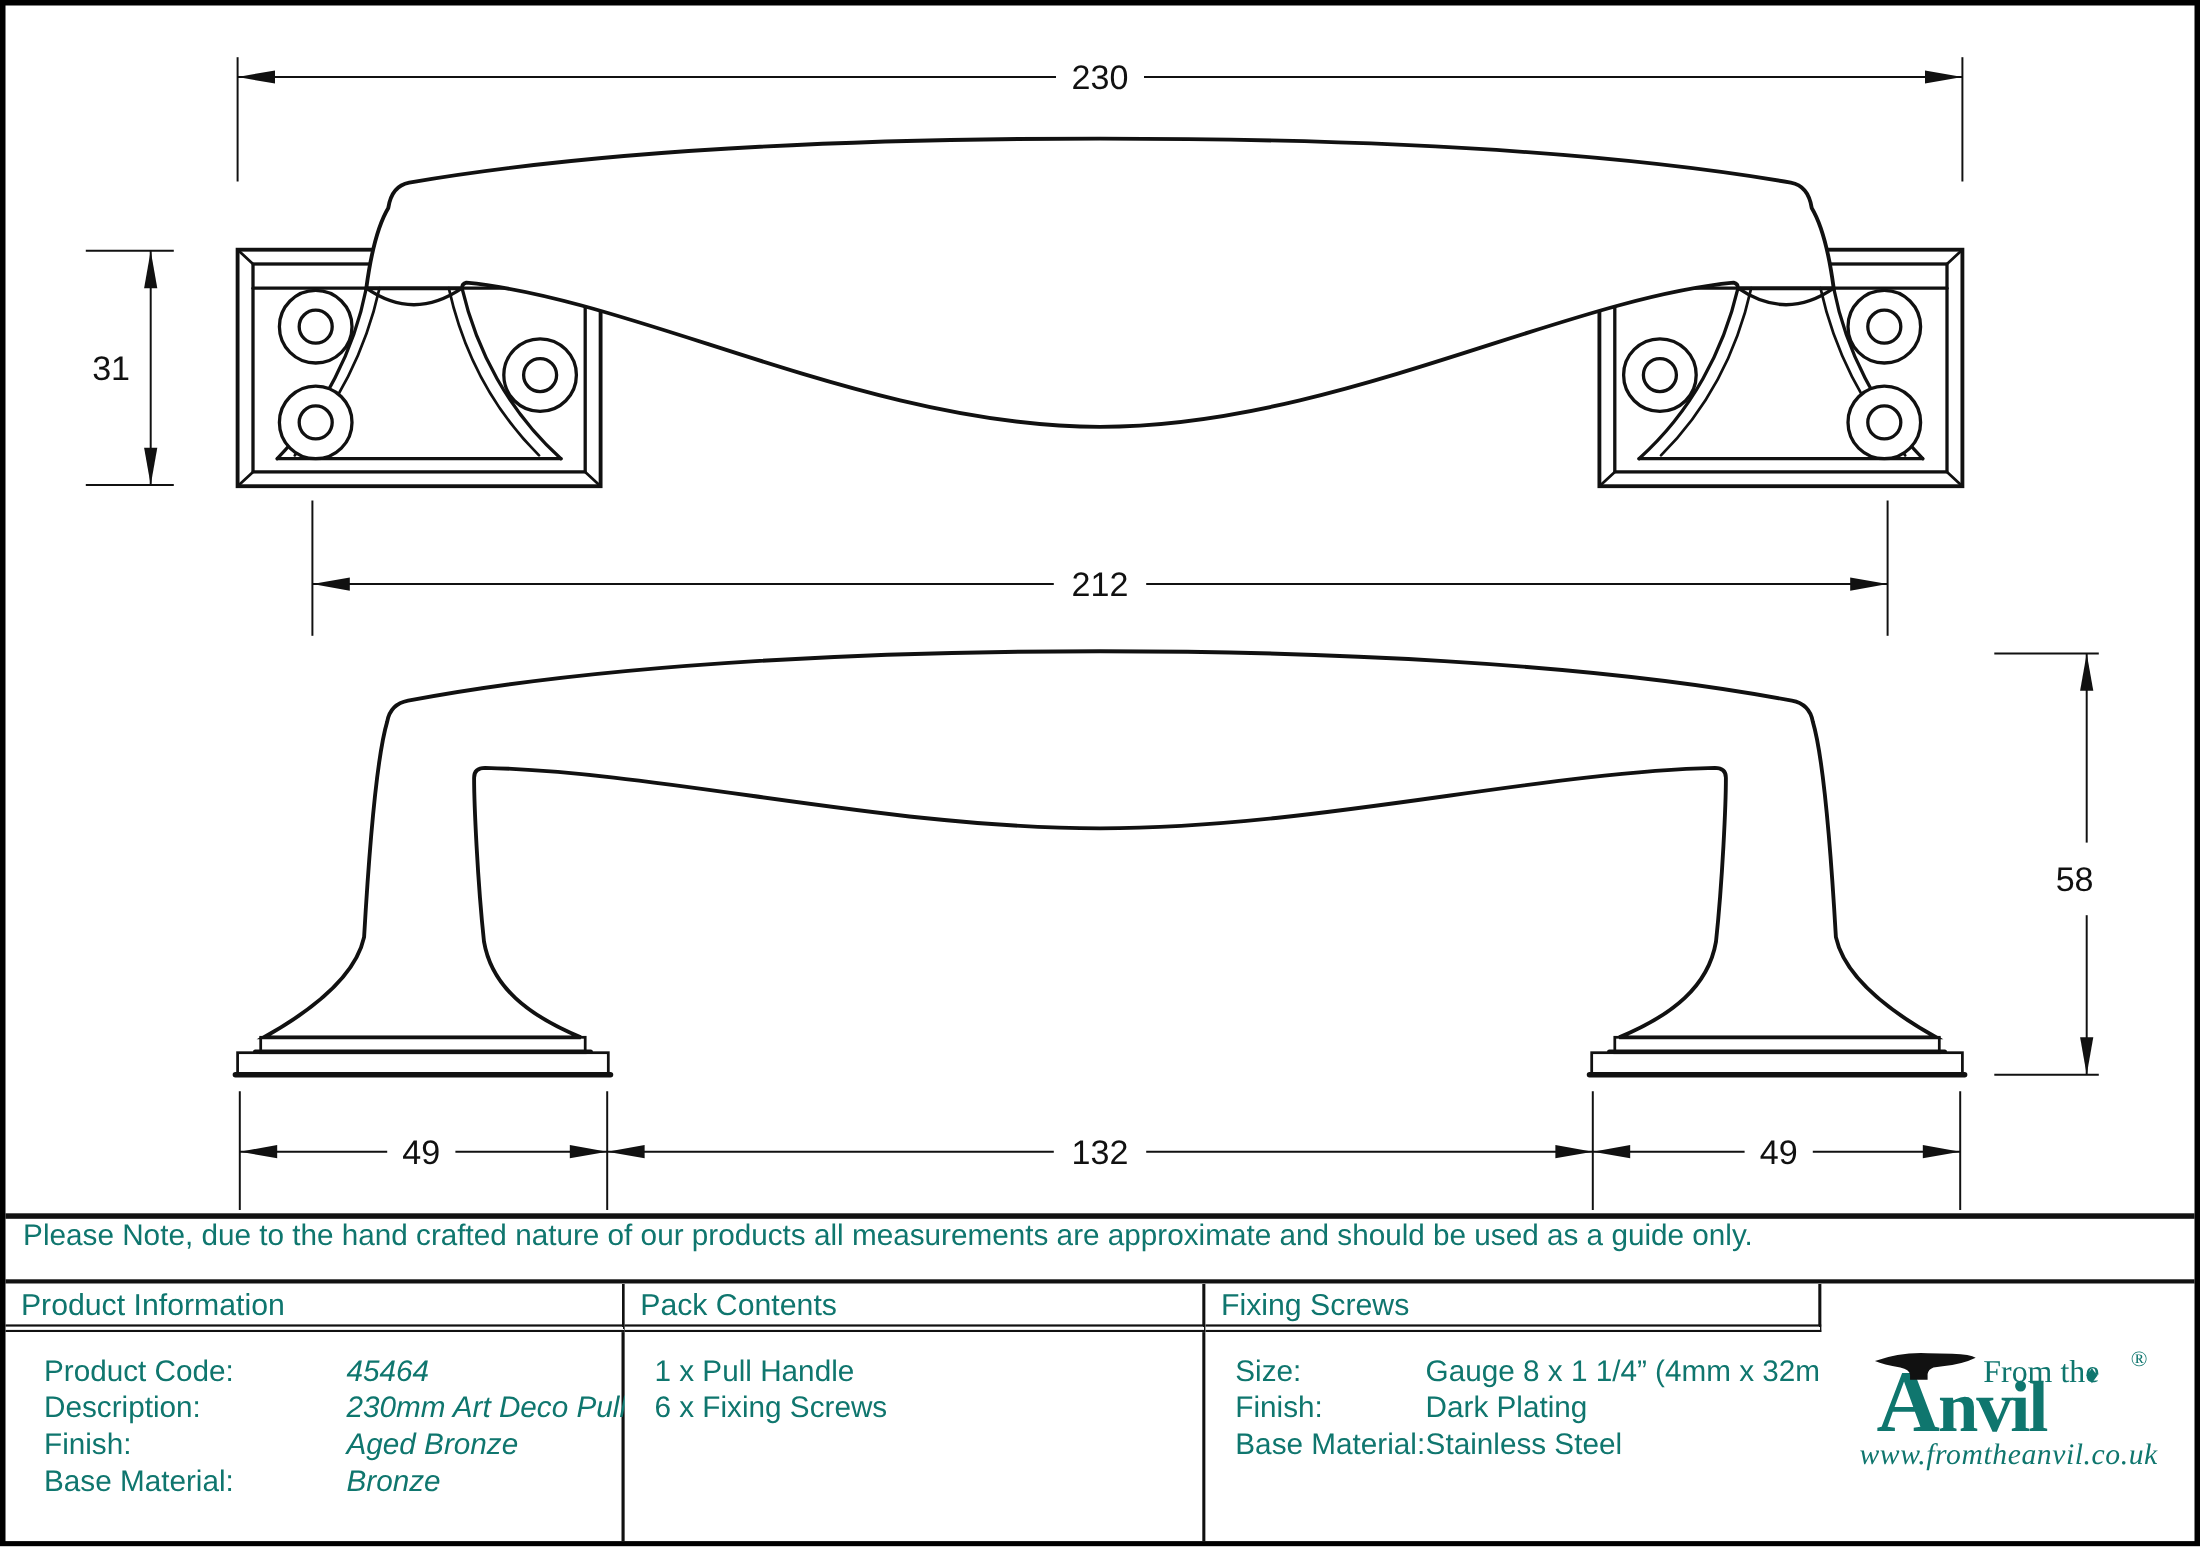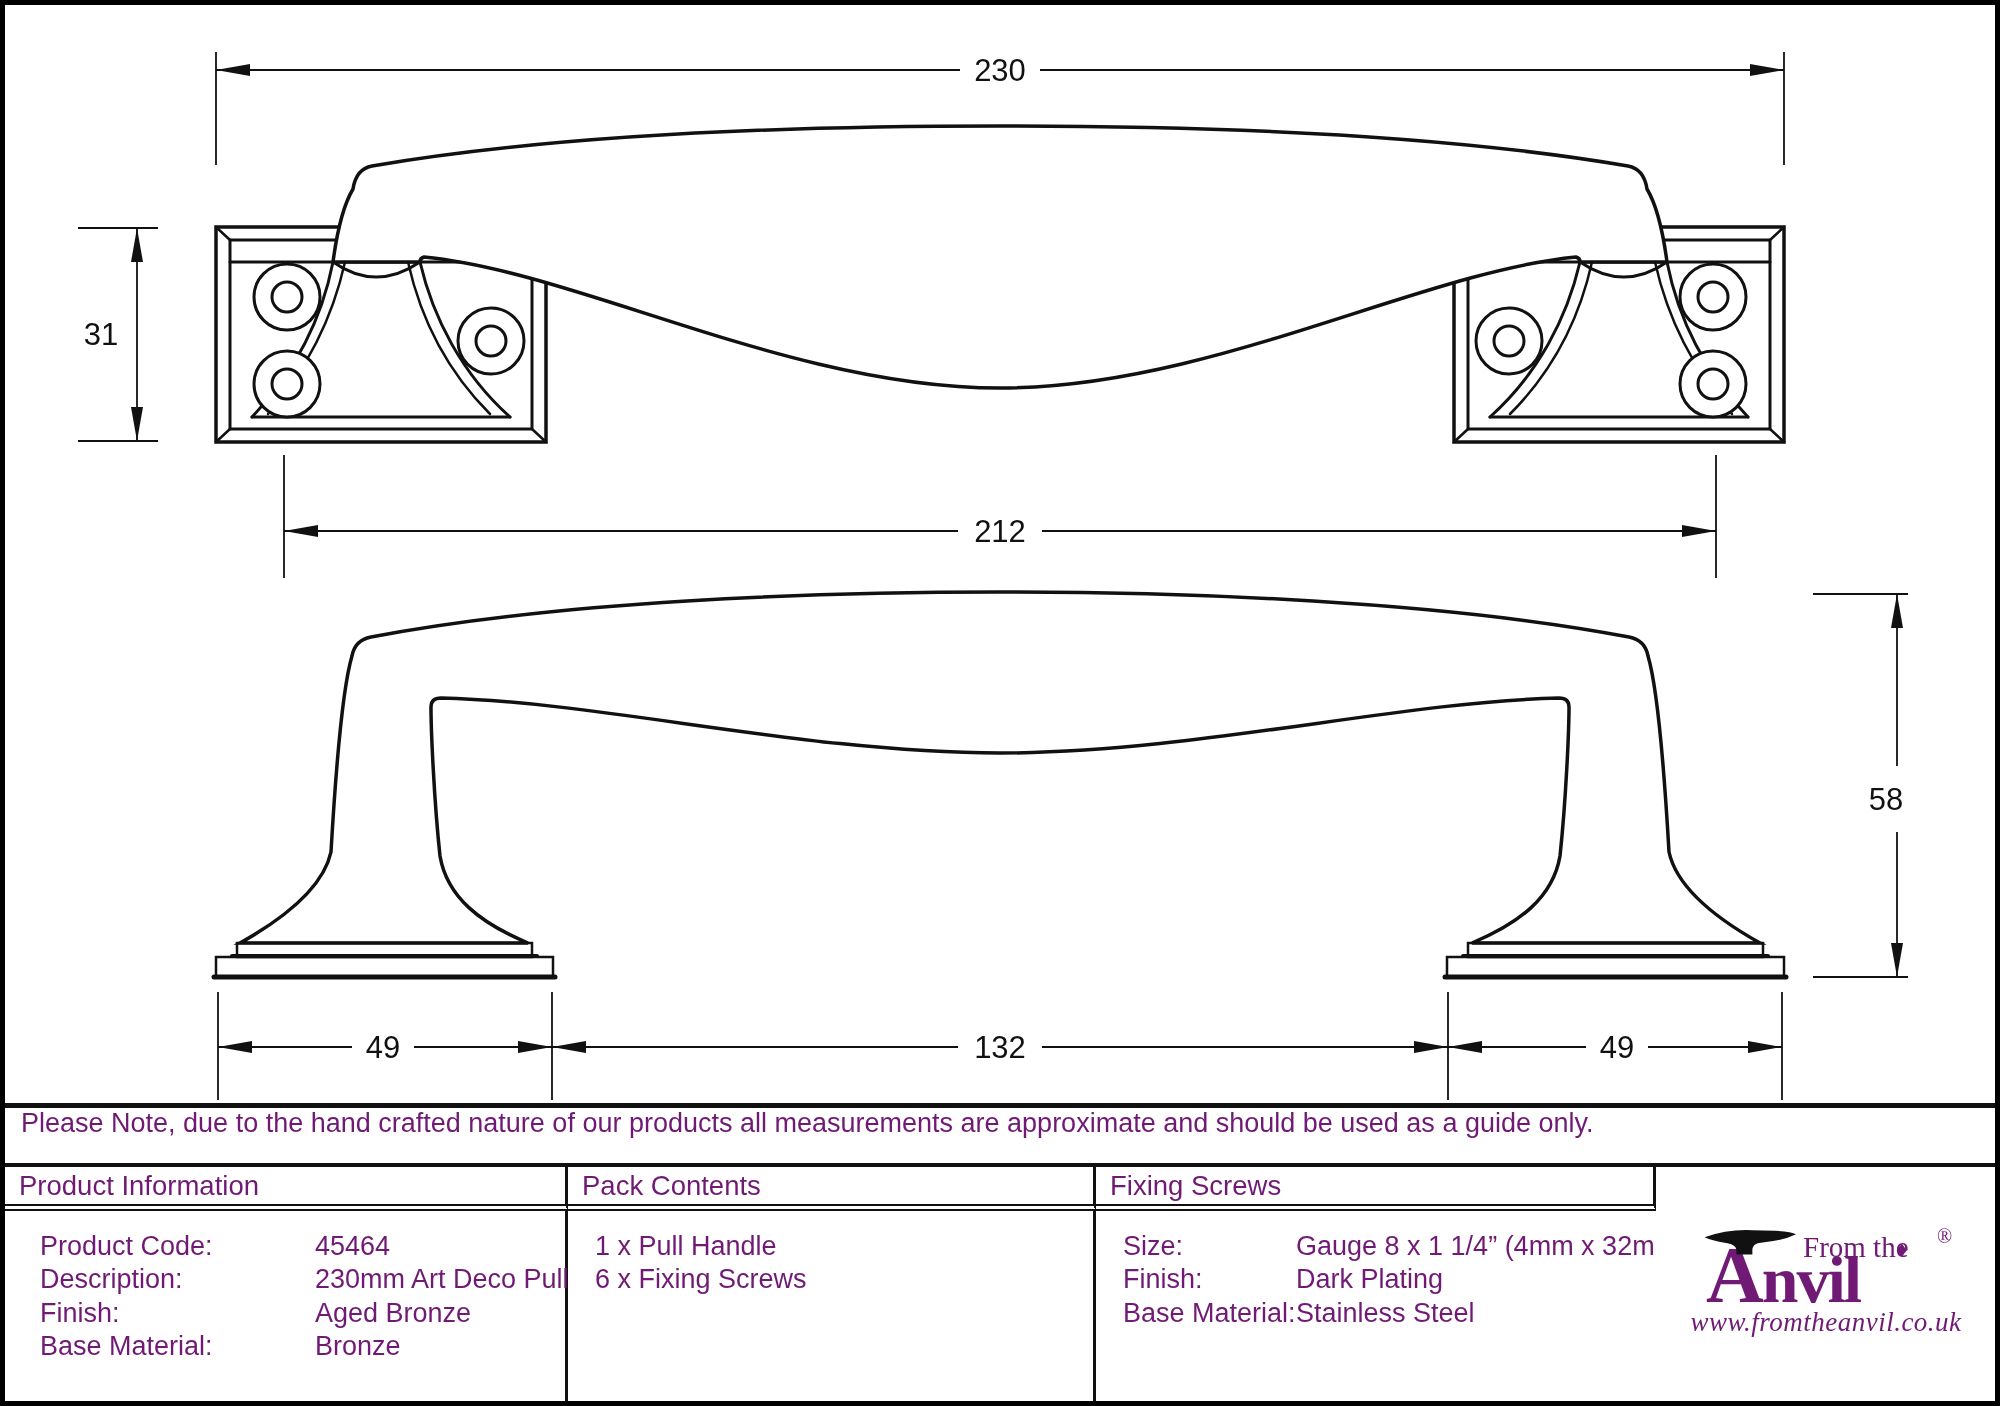--- a/index.html
+++ b/index.html
@@ -1,37 +1,37 @@
 <!DOCTYPE html>
 <html><head>
 <meta charset="utf-8">
 <style>
   html,body{margin:0;padding:0;background:#e8e8e8;}
   .page{position:relative;width:2000px;height:1406px;background:#ffffff;
-        font-family:"Liberation Sans",sans-serif;color:#701a75;overflow:hidden;}
+        font-family:"Liberation Sans",sans-serif;color:#0f766e;overflow:hidden;}
   .page-border{position:absolute;left:0;top:0;width:2000px;height:1406px;
         border:5px solid #000;box-sizing:border-box;pointer-events:none;z-index:50;}
   svg.drawing{position:absolute;left:0;top:0;}
   svg text{font-family:"Liberation Sans",sans-serif;fill:#111;}
 
   
   .note{position:absolute;left:5px;top:1103px;width:1990px;height:64px;box-sizing:border-box;
         border-top:5px solid #111;border-bottom:4px solid #111;
         display:flex;padding-left:16px;font-size:27px;}
 
   
   .hcell{position:absolute;top:1167px;height:44px;box-sizing:border-box;
          border-right:3px solid #111;border-bottom:7px double #111;
          font-size:27.5px;display:flex;align-items:center;padding-left:14px;background:#fff;}
   #h1{left:5px;width:563px;} #h2{left:568px;width:528px;} #h3{left:1096px;width:560px;}
   .bcell{position:absolute;top:1211px;height:190px;box-sizing:border-box;
          border-right:3px solid #111;font-size:27px;padding-top:19px;background:#fff;}
   #b1{left:5px;width:563px;} #b2{left:568px;width:528px;} #b3{left:1096px;width:652px;}
   .trow{position:relative;height:33.4px;line-height:33.4px;white-space:nowrap;}
-  #b1 .lbl{margin-left:35px;} #b1 .val{position:absolute;left:310px;}
+  #b1 .lbl{margin-left:35px;} #b1 .val{position:absolute;left:310px;font-style:italic;}
   #b2 .trow{margin-left:27px;}
   #b3 .lbl{margin-left:27px;} #b3 .val{position:absolute;left:200px;}
 
   
   .logo-cell{position:absolute;left:1656px;top:1167px;width:339px;height:234px;background:#fff;}
   .logo-box{position:absolute;left:48px;top:64px;width:244px;height:104px;text-decoration:underline;}
   .logo-word{position:absolute;left:2px;top:-6px;font-family:"Liberation Serif",serif;
              font-weight:bold;font-size:80px;line-height:100px;letter-spacing:-2px;}
   .logo-nvil{font-size:66px;}
   .logo-fromthe{position:absolute;left:99px;top:0px;font-family:"Liberation Serif",serif;font-size:29px;}

